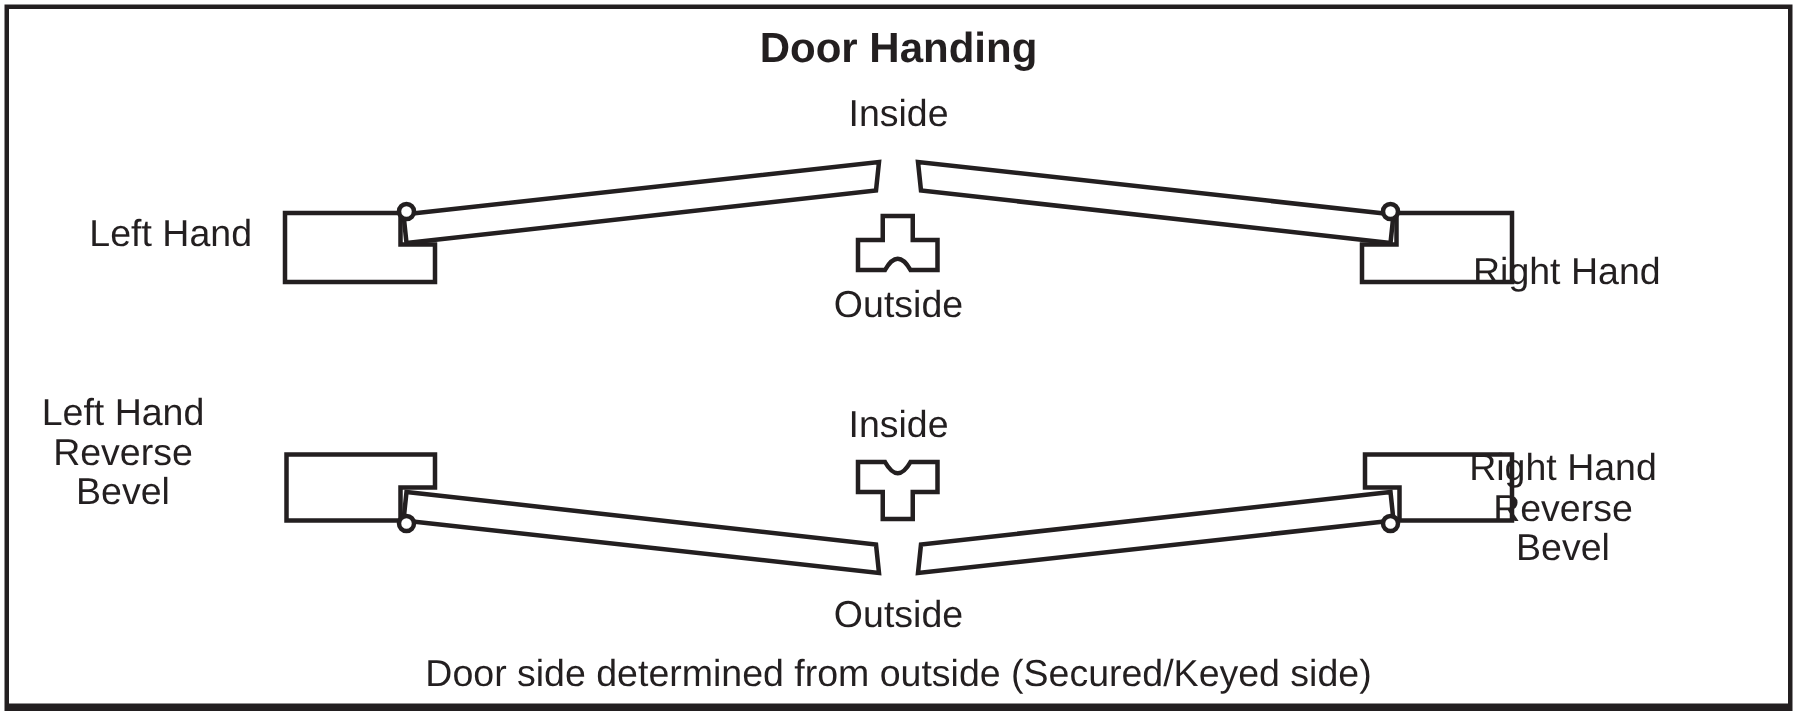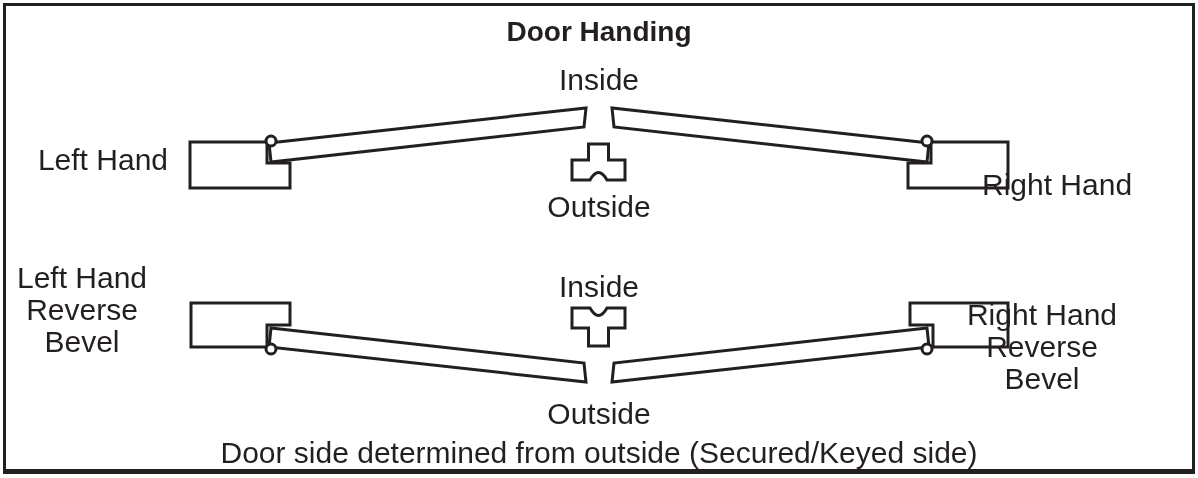--- a/index.html
+++ b/index.html
@@ -25,21 +25,21 @@
     width: 1198px; height: 478px;
   }
   .diagram-svg * {
     stroke: var(--ink);
     stroke-width: 3;
     fill: #ffffff;
     stroke-linejoin: miter;
   }
   .label {
     position: absolute;
-    font-size: 30px;
+    font-size: 25px;
     line-height: 1.1;
     color: var(--ink);
     white-space: nowrap;
   }
   .centered { left: 0; right: 0; text-align: center; }
   .title {
     font-size: 28px;
     font-weight: bold;
   }
   .two-line { white-space: normal; line-height: 1.06; text-align: center; }

